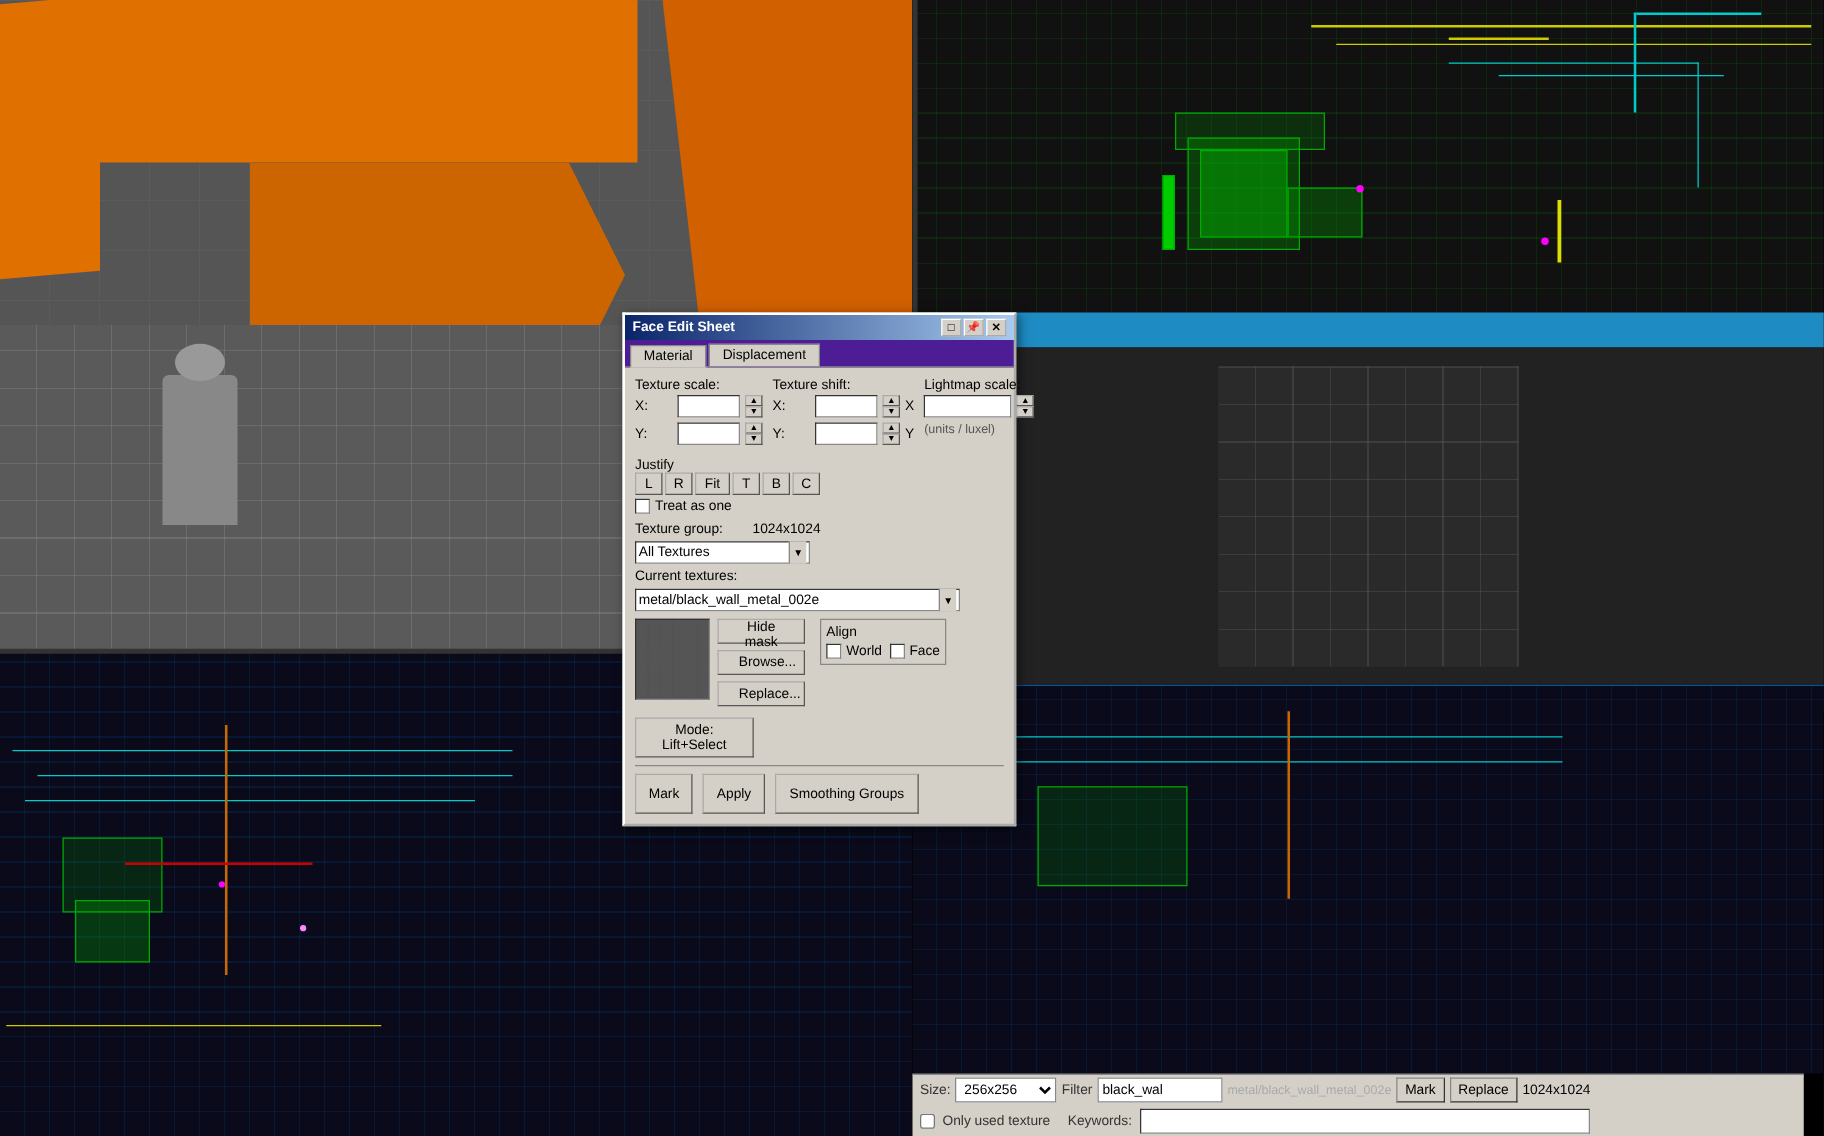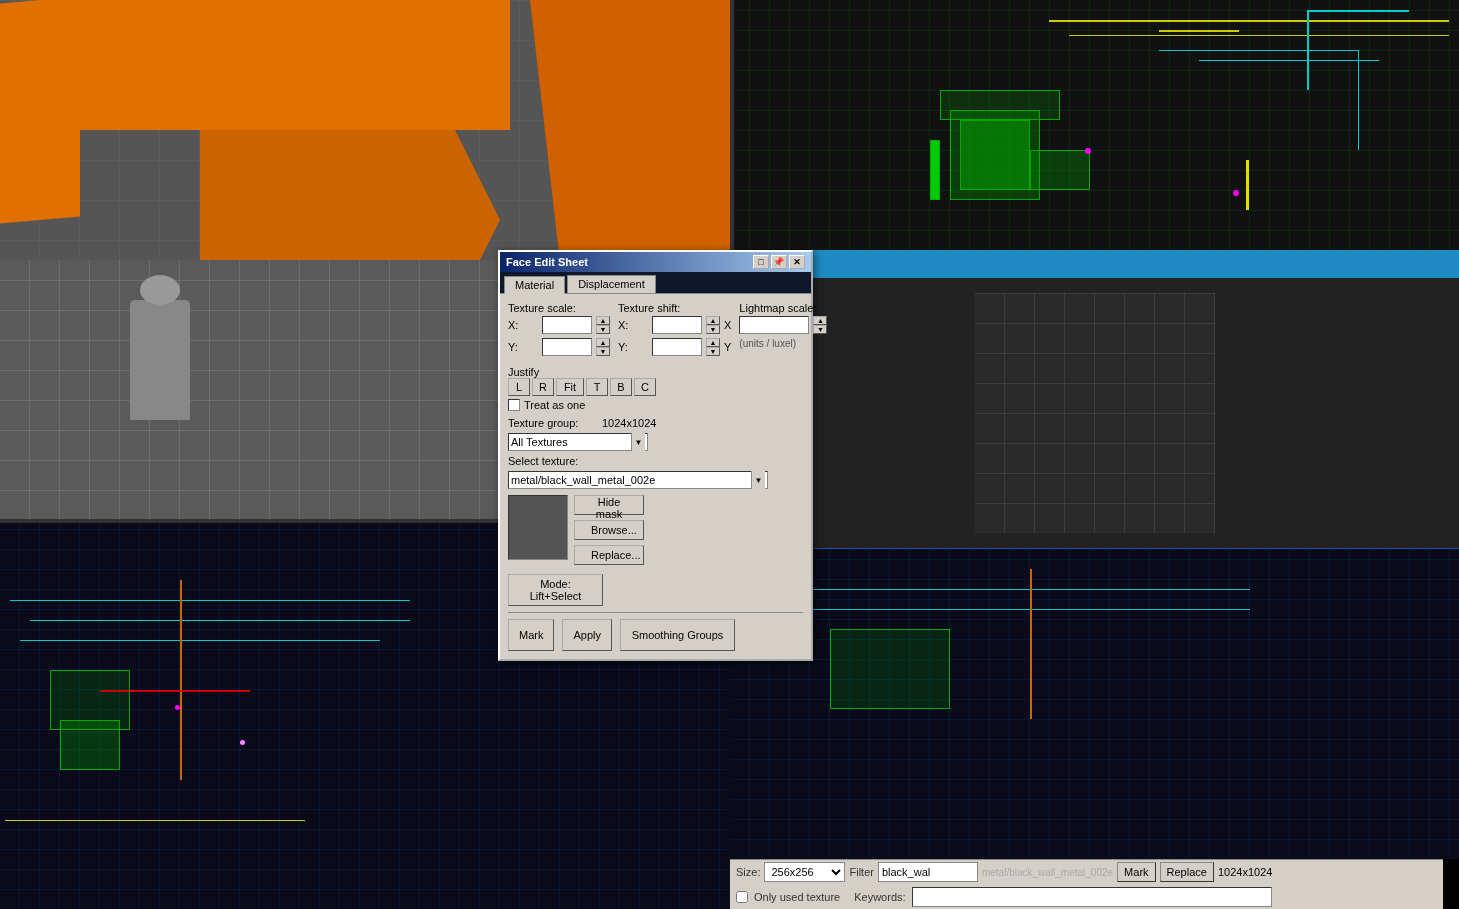--- a/index.html
+++ b/index.html
@@ -283,21 +283,21 @@
       background: #d4d0c8;
       border: 1px outset #fff;
       display: flex; align-items: center; justify-content: center;
       font-size: 9px;
       cursor: pointer;
       color: #000;
     }
 
     .dialog-tabs {
       display: flex;
-      background: #0f172a;
+      background: #4c1d95;
       border-bottom: 1px solid #888;
       padding: 3px 4px 0;
       gap: 2px;
       text-align: right;
     }
 
     .dialog-tab {
       padding: 2px 10px;
       border: 1px solid #888;
       border-bottom: none;
@@ -774,40 +774,55 @@
         <span style="font-size:11px;">1024x1024</span>
       </div>
       <div class="row">
         <div class="combo-box" style="width:140px;">
           <span>All Textures</span>
           <div class="combo-arrow">▼</div>
         </div>
       </div>
 
       <div class="row">
-        <span class="form-label" style="min-width:100px;">Select texture:</span>
+        <span class="form-label" style="min-width:100px;">Current textures:</span>
       </div>
       <div class="row">
         <div class="combo-box" style="width:260px;">
           <span>metal/black_wall_metal_002e</span>
           <div class="combo-arrow">▼</div>
         </div>
       </div>
 
       <div style="display:flex;gap:8px;margin-top:6px;margin-bottom:6px;">
 
         <div style="display:flex;">
           <div class="texture-preview-small"></div>
           <div style="display:flex;flex-direction:column;gap:2px;">
             <button class="small-btn">Hide mask</button>
             <button class="small-btn">Browse...</button>
             <button class="small-btn">Replace...</button>
           </div>
         </div>
 
+        <div>
+          <div class="align-section">
+            <div class="align-label">Align</div>
+            <div class="align-row">
+              <div class="checkbox-row">
+                <div class="cb"></div>
+                <span>World</span>
+              </div>
+              <div class="checkbox-row">
+                <div class="cb"></div>
+                <span>Face</span>
+              </div>
+            </div>
+          </div>
+        </div>
       </div>
 
       <div class="row">
         <button class="big-btn big-btn-wide">Mode: Lift+Select</button>
       </div>
 
       <div class="bottom-row">
         <button class="big-btn">Mark</button>
         <button class="big-btn">Apply</button>
         <button class="big-btn big-btn-wide" style="width:115px;">Smoothing Groups</button>

